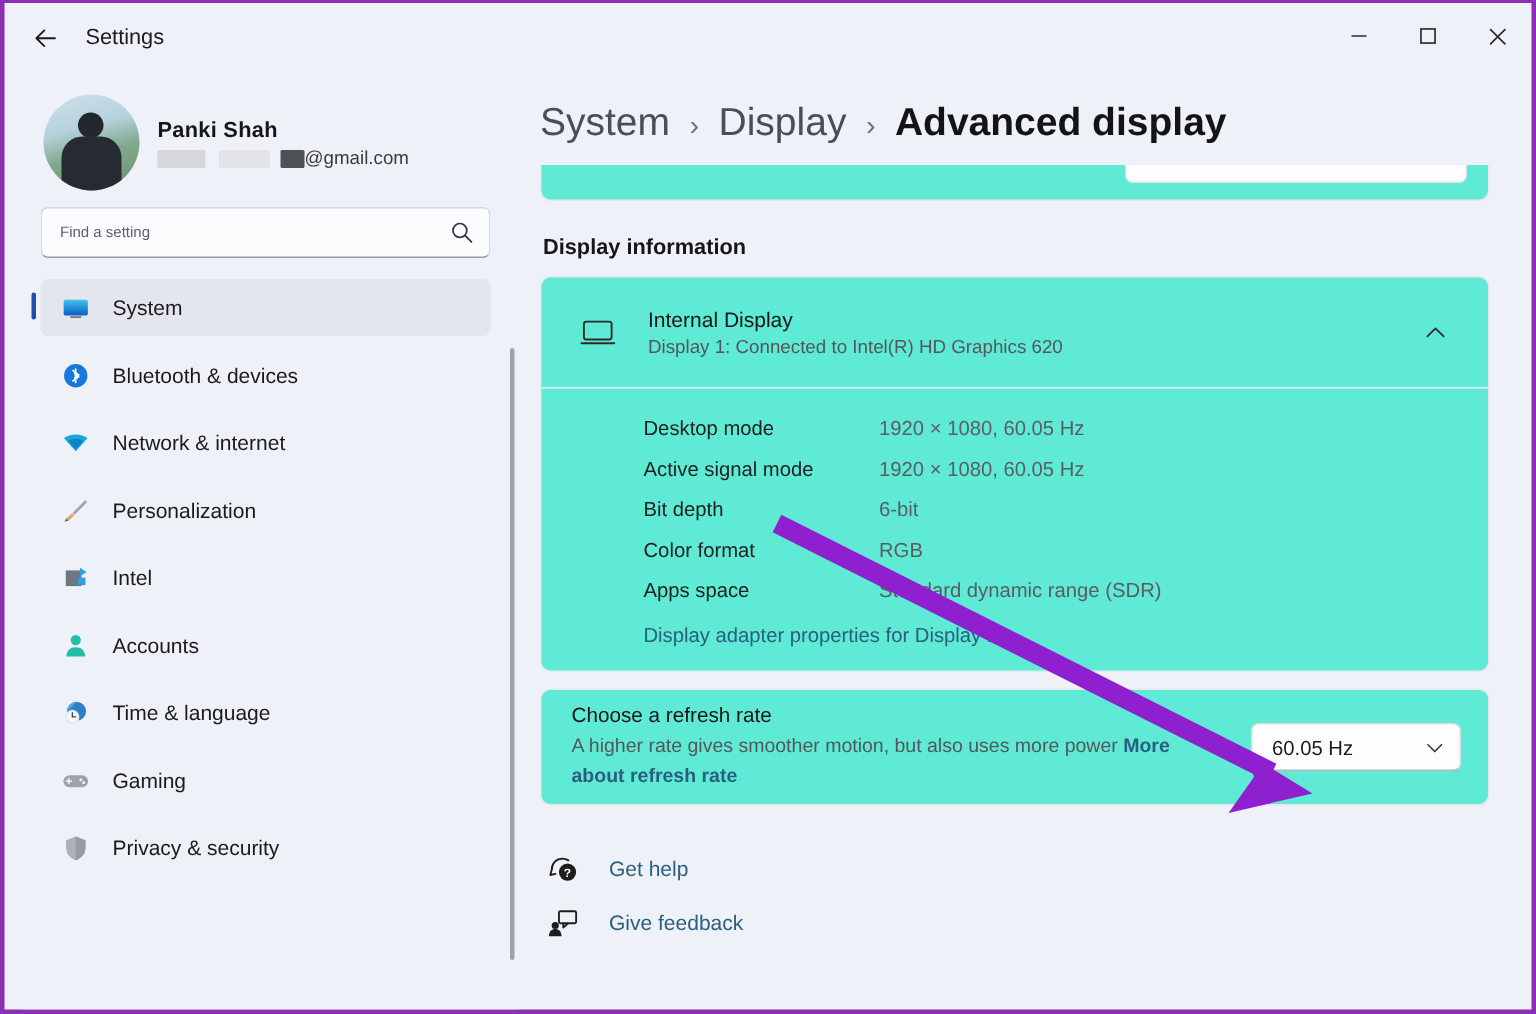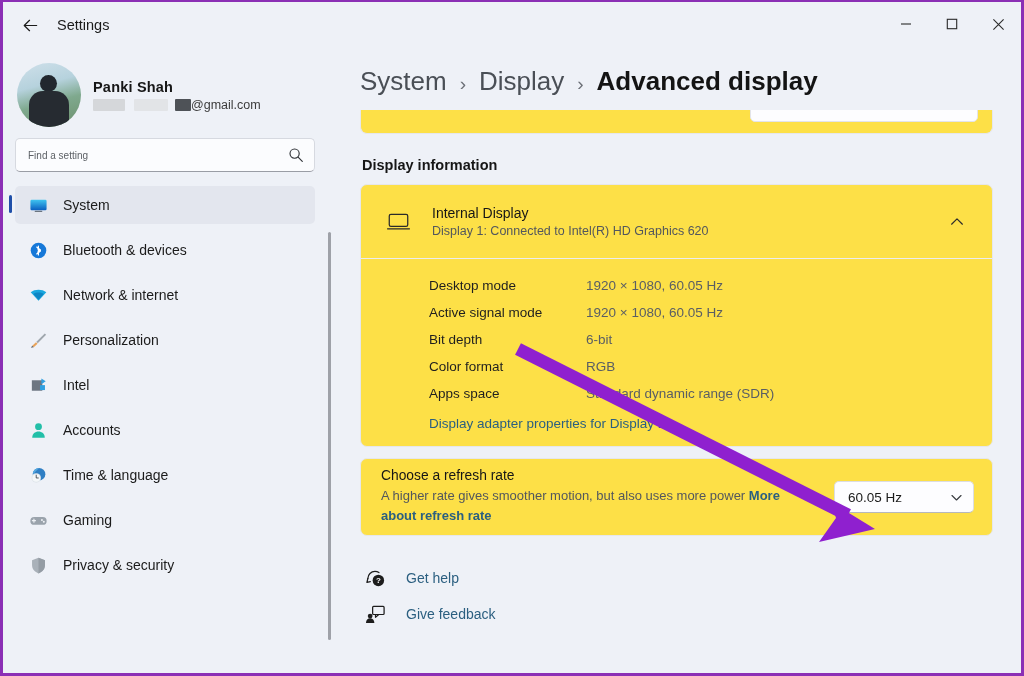--- a/index.html
+++ b/index.html
@@ -51,21 +51,21 @@
   }
   .wc {
     width: 46px; height: 44px;
     display: flex; align-items: center; justify-content: center;
     color: #2a2a2a;
   }
 
   
   #sidebar {
     position: absolute;
-    left: 0; top: 46px;
+    left: 12px; top: 46px;
     width: 330px; height: calc(100% - 46px);
     background: #eef1f7;
   }
   #account {
     display: flex; align-items: center;
     padding: 14px 0 0 14px;
     height: 80px;
   }
   #avatar {
     width: 64px; height: 64px;
@@ -93,21 +93,21 @@
   #acct-name {
     font-size: 14.5px;
     font-weight: bold;
     color: #161616;
     letter-spacing: .2px;
   }
   #acct-email {
     margin-top: 3px;
     font-size: 12.5px;
     color: #3c3c3c;
-    display: flex; align-items: center;
+    display: flex; align-items: flex-end;
   }
   .redact { display: inline-block; height: 12px; border-radius: 1px; }
   .r1 { width: 32px; background: #d5d7da; }
   .r2 { width: 34px; background: #e2e4e7; margin-left: 9px; }
   .r3 { width: 16px; background: #4e5257; margin-left: 7px; }
   #acct-email .domain { margin-left: 0; }
 
   #searchwrap { padding: 10px 18px 0 12px; }
   #searchbox {
     height: 34px;
@@ -174,21 +174,21 @@
     display: flex; align-items: baseline;
     font-size: 26px;
   }
   .crumb { color: #4a4f56; }
   .crumb.current { color: #141414; font-weight: bold; }
   .crumb-sep { color: #6c7077; margin: 0 13px; font-size: 19px; }
 
   #scrollarea { position: relative; padding: 0 28px 0 27px; margin-top: 13px; }
 
   .card {
-    background: #fde047;
+    background: #5eead4;
     border: 1px solid #e6e7eb;
     border-radius: 7px;
   }
   #card-partial {
     height: 24px;
     border-radius: 0 0 7px 7px;
     border-top: none;
     overflow: hidden;
     position: relative;
   }

